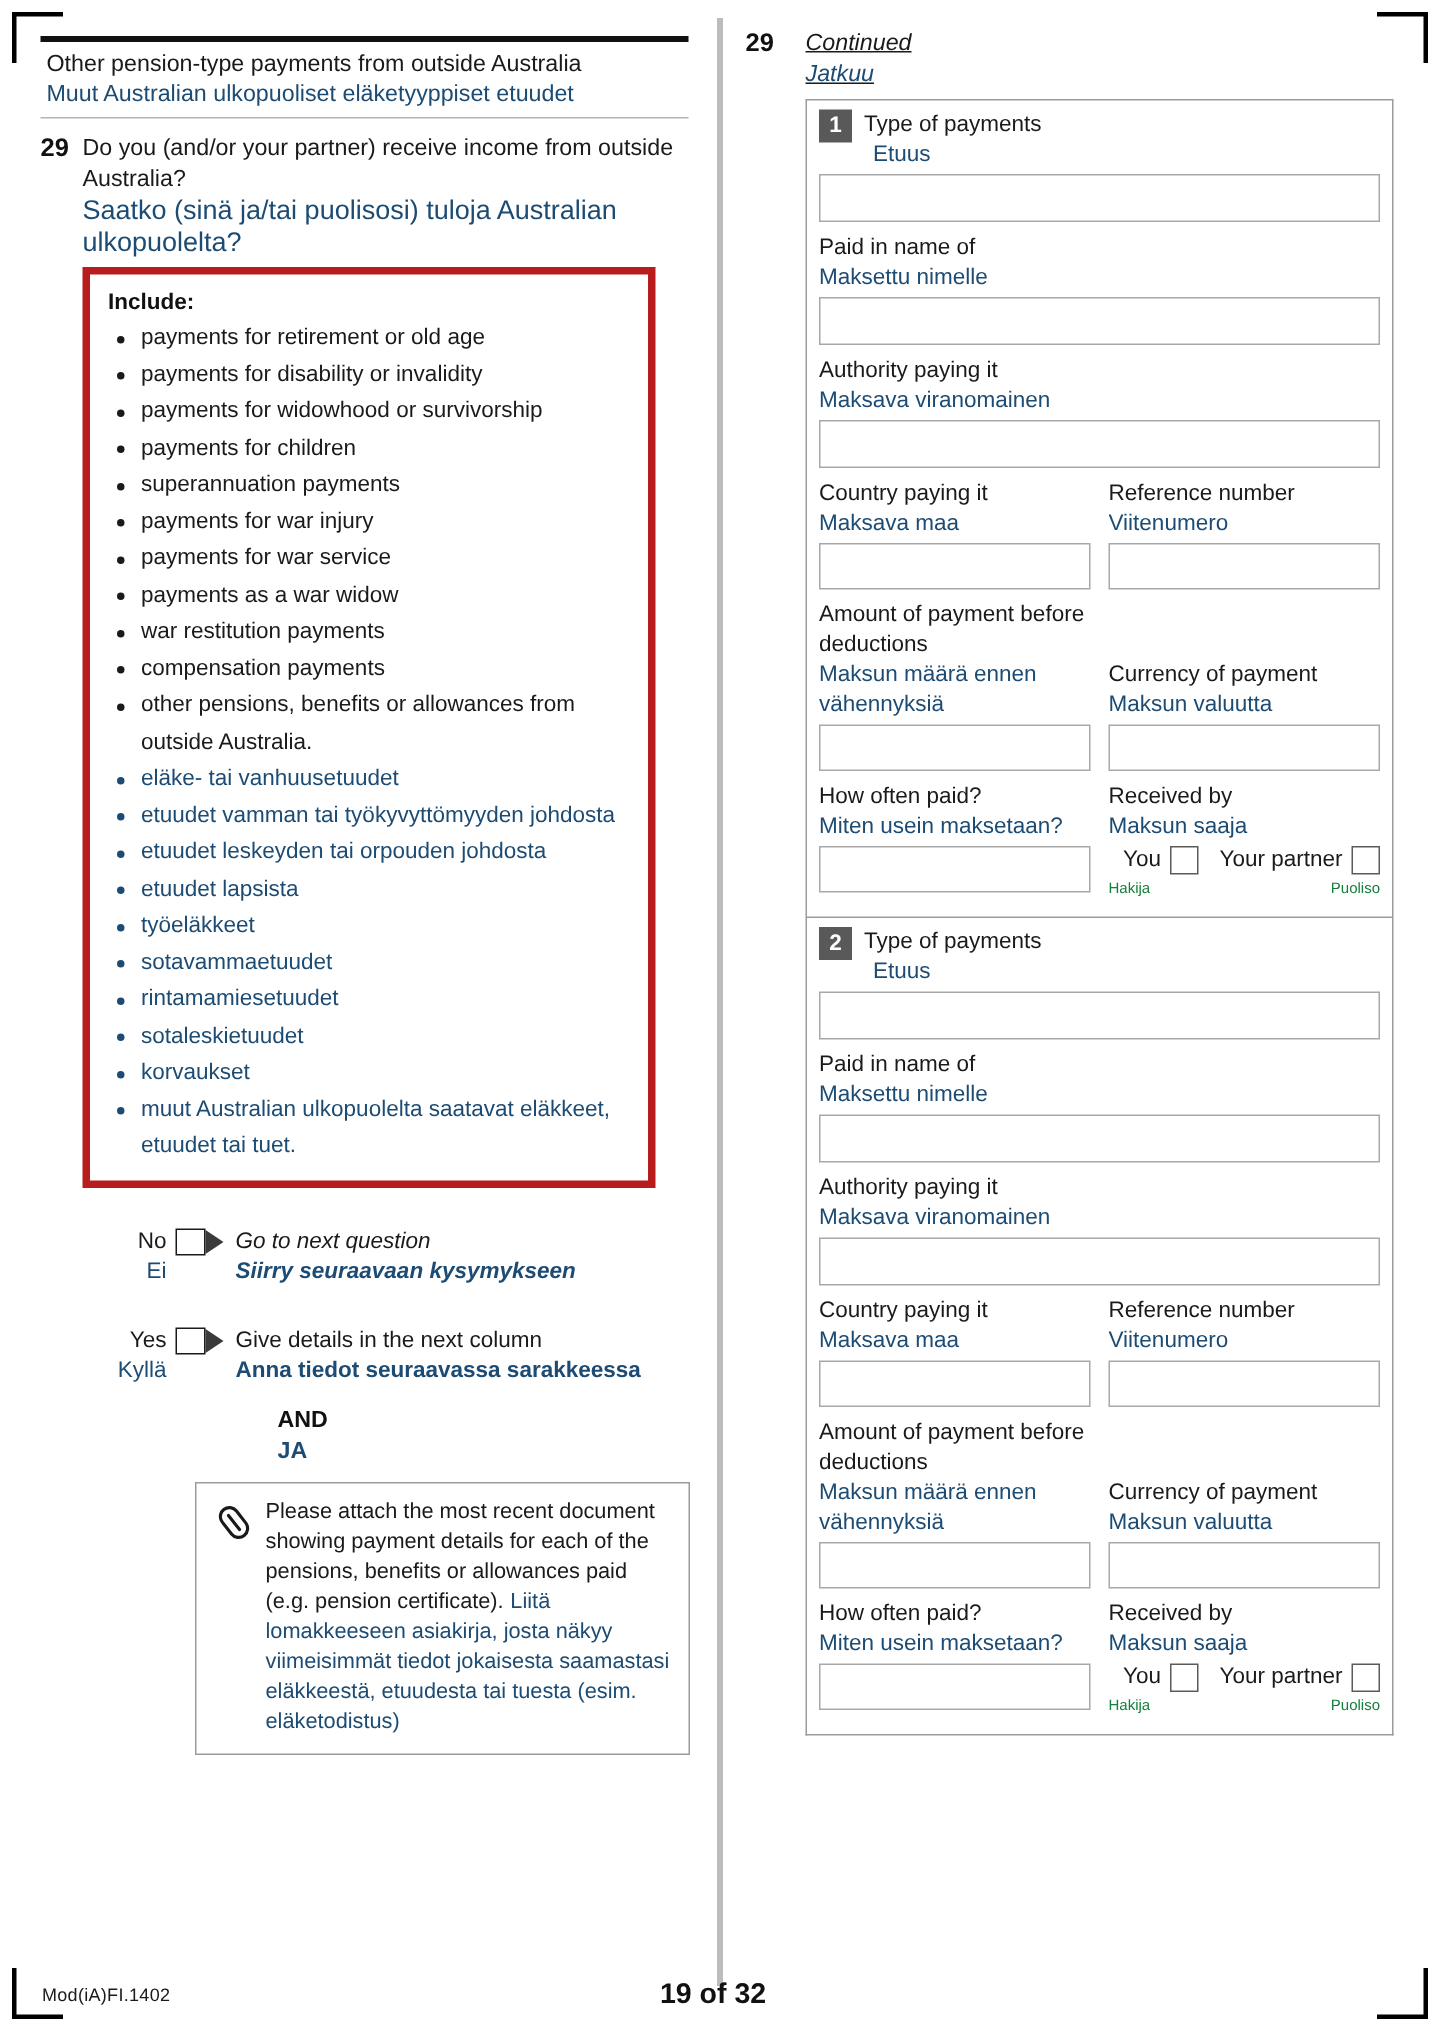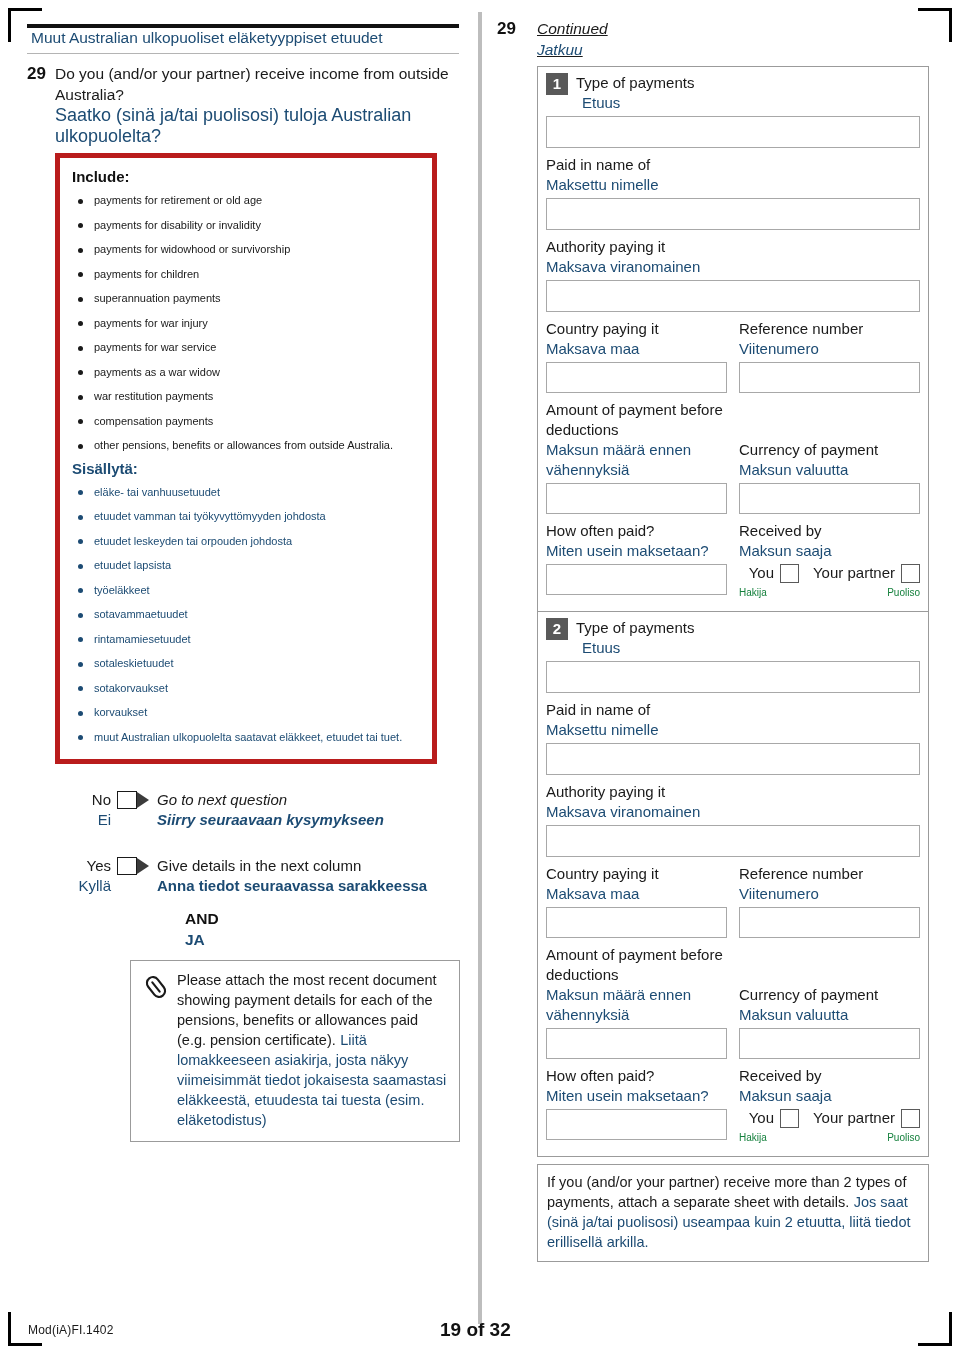--- a/index.html
+++ b/index.html
@@ -53,21 +53,21 @@
     margin:6px 0 0 28px;
     border:5px solid #b91c1c;
     padding:8px 12px 10px 12px;
     width:382px;
     box-sizing:border-box;
   }
   .inc-title{font-weight:bold;font-size:15px;line-height:22px;color:#111;}
   .inc-title.fi{color:#1c4b73;}
   ul.inc{list-style:none;margin:0;padding:0;}
   ul.inc li{
-    position:relative;padding-left:22px;font-size:11px;line-height:24.5px;color:#1a1a1a;
+    position:relative;padding-left:22px;font-size:15px;line-height:24.5px;color:#1a1a1a;
   }
   ul.inc li::before{
     content:"";position:absolute;left:6px;top:10.5px;width:5px;height:5px;border-radius:50%;
     background:#1a1a1a;
   }
   ul.inc.fi li{color:#1c4b73;}
   ul.inc.fi li::before{background:#1c4b73;}
 
   
   .ans-block{margin:10px 0 0 28px;width:390px;}
@@ -164,20 +164,21 @@
   <div class="cmark cm-br">
       <i class="h"></i>
       <i class="v"></i>
     </div>
 
   <div class="divider"></div>
 
   <div class="colL">
 
     <div class="rule-thick"></div>
+    <div class="head-en">Other pension-type payments from outside Australia</div>
     <div class="head-fi">Muut Australian ulkopuoliset eläketyyppiset etuudet</div>
     <div class="rule-thin"></div>
 
     <div class="q-row">
       <div class="q-num">29</div>
       <div class="q-body">
         <div class="q-en">Do you (and/or your partner) receive income from outside</div>
         <div class="q-en">Australia?</div>
         <div class="q-fi">Saatko (sinä ja/tai puolisosi) tuloja Australian ulkopuolelta?</div>
       </div>
@@ -191,31 +192,29 @@
         <li>payments for widowhood or survivorship</li>
         <li>payments for children</li>
         <li>superannuation payments</li>
         <li>payments for war injury</li>
         <li>payments for war service</li>
         <li>payments as a war widow</li>
         <li>war restitution payments</li>
         <li>compensation payments</li>
         <li>other pensions, benefits or allowances from outside Australia.</li>
       </ul>
-      <div class="inc-title fi">Sisällytä:</div>
       <ul class="inc fi">
         <li>eläke- tai vanhuusetuudet</li>
         <li>etuudet vamman tai työkyvyttömyyden johdosta</li>
         <li>etuudet leskeyden tai orpouden johdosta</li>
         <li>etuudet lapsista</li>
         <li>työeläkkeet</li>
         <li>sotavammaetuudet</li>
         <li>rintamamiesetuudet</li>
         <li>sotaleskietuudet</li>
-        <li>sotakorvaukset</li>
         <li>korvaukset</li>
         <li>muut Australian ulkopuolelta saatavat eläkkeet, etuudet tai tuet.</li>
       </ul>
     </div>
 
     <div class="ans-block">
 
       <div class="ans-row">
         <div class="ans-lab">
           <span class="en">No</span>
@@ -418,23 +417,19 @@
             <span class="cbx"></span>
           </div>
           <div class="recv-sub">
             <span>Hakija</span>
             <span>Puoliso</span>
           </div>
         </div>
       </div>
     </div>
 
-    <div class="tailnote">
-      <span class="en">If you (and/or your partner) receive more than 2 types of payments, attach a separate sheet with details.</span>
-      <span class="fi">Jos saat (sinä ja/tai puolisosi) useampaa kuin 2 etuutta, liitä tiedot erillisellä arkilla.</span>
-    </div>
 
   </div>
 
   <div class="foot-left">Mod(iA)FI.1402</div>
   <div class="foot-page">19 of 32</div>
 
 </div>
 
 </body></html>

